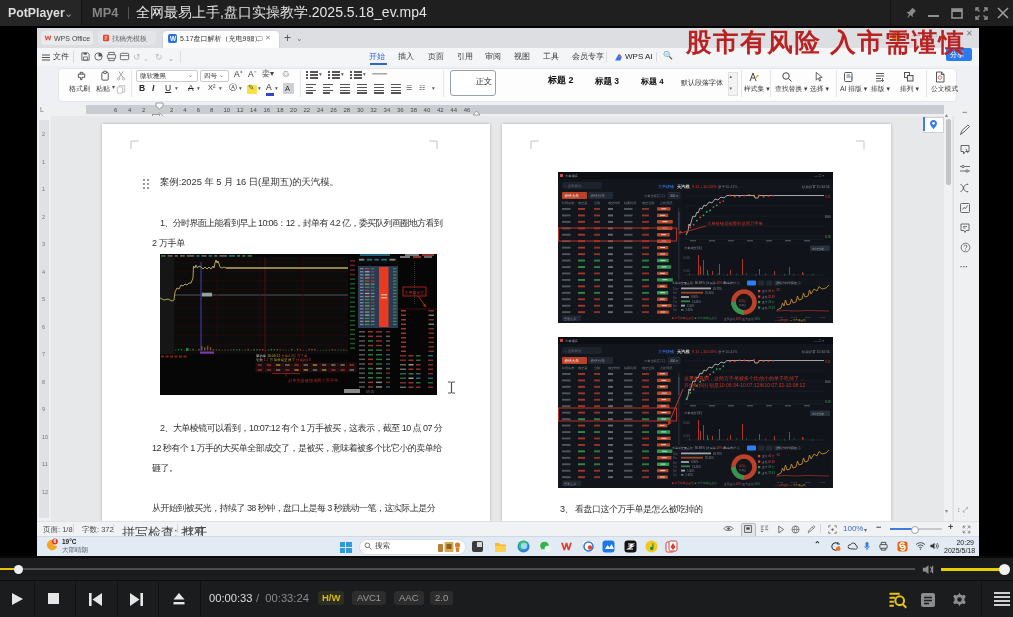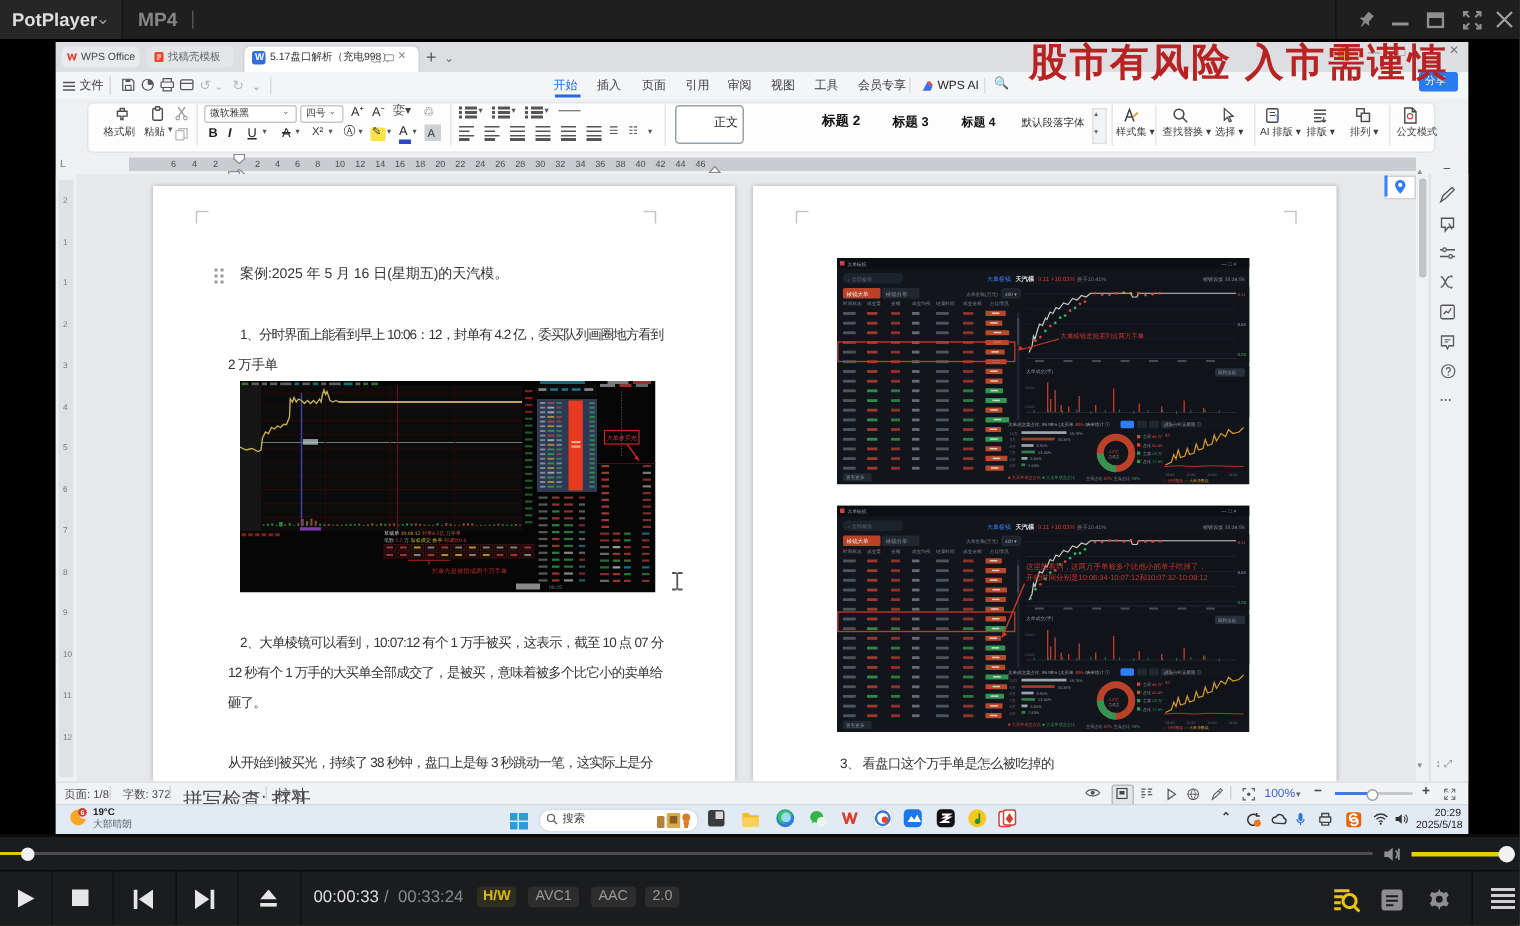--- a/index.html
+++ b/index.html
@@ -7,20 +7,21 @@
 .ab{position:absolute;}
 </style></head><body>
 <div id="stage">
 <div class="ab" style="left:0px;top:0px;width:1013px;height:26px;background:#1f1f1f;"></div>
 <div class="ab" style="left:0px;top:0px;width:82px;height:26px;background:#262626;"></div>
 <div class="ab" style="left:81px;top:0px;width:1px;height:26px;background:#141414;"></div>
 <div class="ab" style="left:8px;top:7px;font-size:12.3px;color:#dedede;white-space:nowrap;line-height:1;font-weight:700;">PotPlayer</div>
 <div class="ab" style="left:64px;top:8px;font-size:11px;color:#9a9a9a;white-space:nowrap;line-height:1;">⌄</div>
 <div class="ab" style="left:92px;top:7px;font-size:12.8px;color:#858585;white-space:nowrap;line-height:1;font-weight:600;">MP4</div>
 <div class="ab" style="left:128px;top:7px;width:1px;height:12px;background:#555;"></div>
+<div class="ab" style="left:136px;top:5px;font-size:14px;color:#e3e3e3;white-space:nowrap;line-height:1;">全网最易上手,盘口实操教学.2025.5.18_ev.mp4</div>
 <div class="ab" style="left:890px;top:0px;width:1px;height:26px;background:#141414;"></div>
 <svg class="ab" style="left:902px;top:6px" width="16" height="15" viewBox="0 0 16 15">
       <path d="M6.5 1.5 L11 1.5 L11 6.5 L13 8.5 L9.5 8.5 L9.5 12 L8.8 12 L8 8.5 L4.5 8.5 L6.5 6.5 Z" fill="#8a8a8a" transform="rotate(40 8 7)"></path>
     </svg>
 <div class="ab" style="left:928px;top:15px;width:11px;height:2px;background:#909090;"></div>
 <svg class="ab" style="left:951px;top:8px" width="12" height="11">
       <rect x="1" y="1" width="10" height="9" fill="none" stroke="#909090" stroke-width="1.6"></rect>
       <rect x="1" y="1" width="10" height="3" fill="#909090"></rect>
     </svg>
 <svg class="ab" style="left:975px;top:7px" width="13" height="13">

